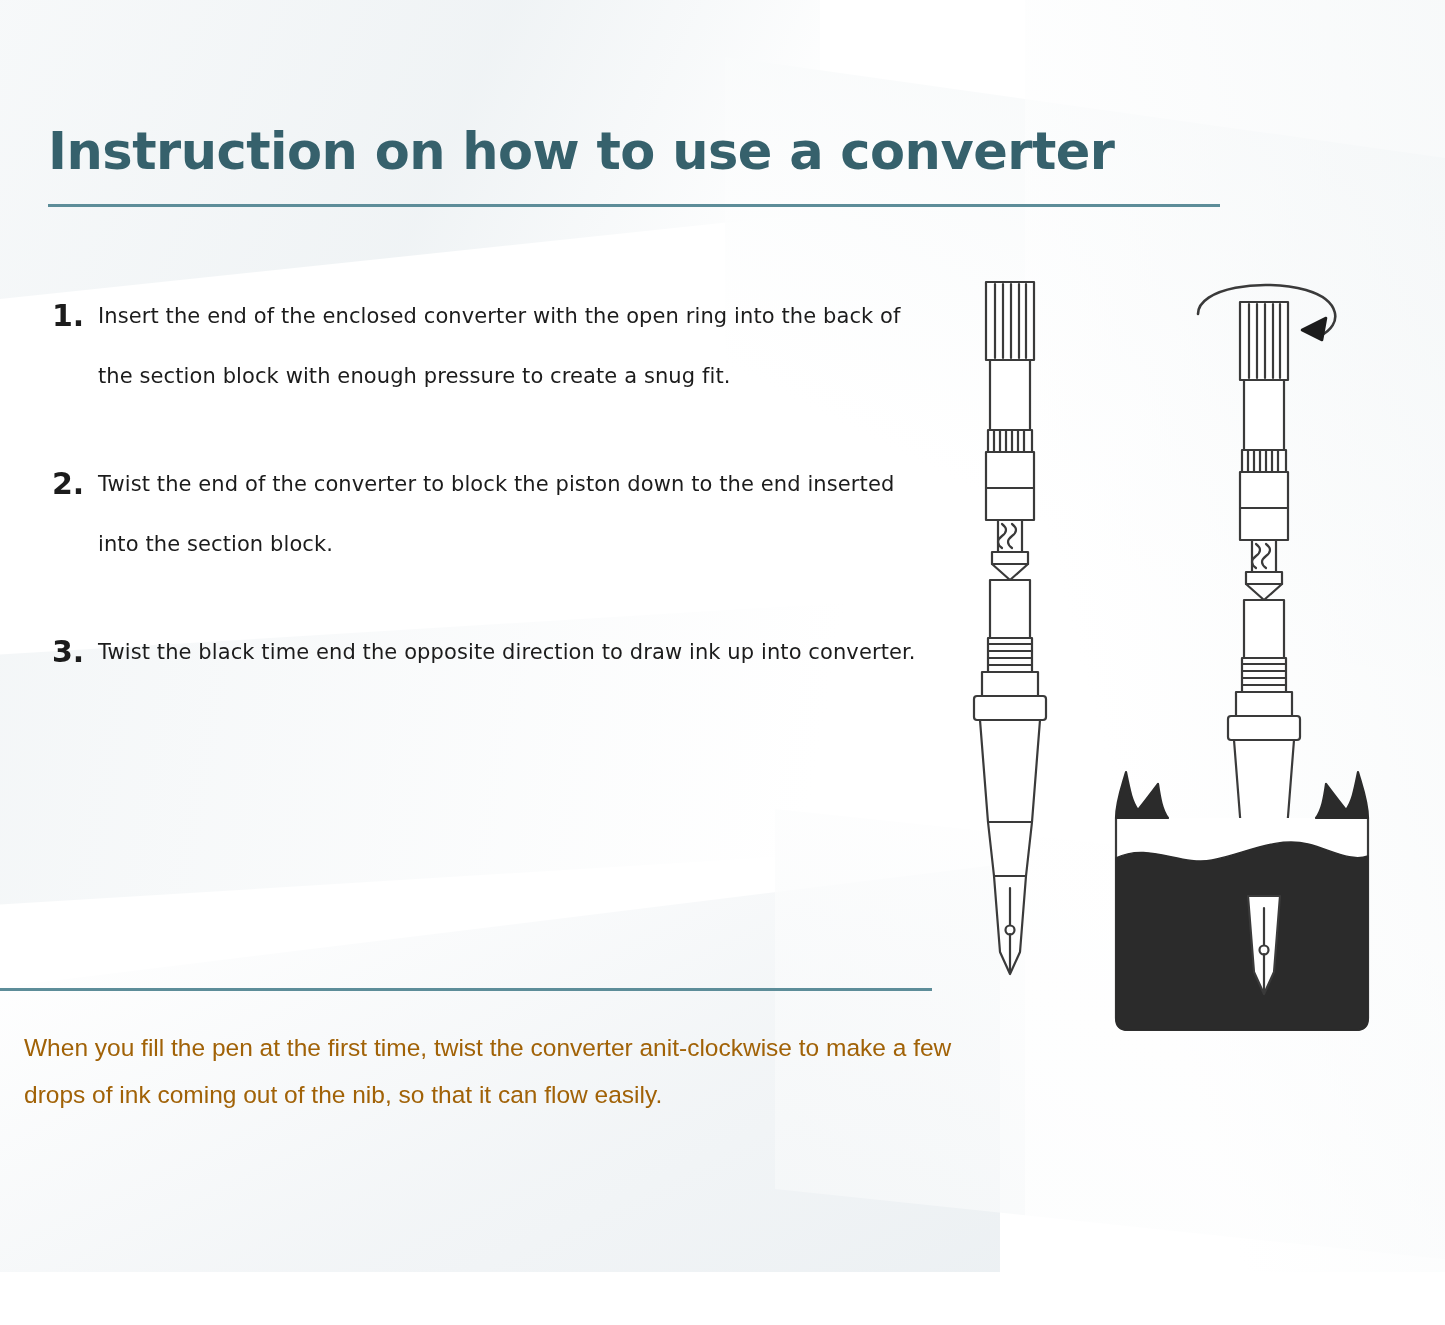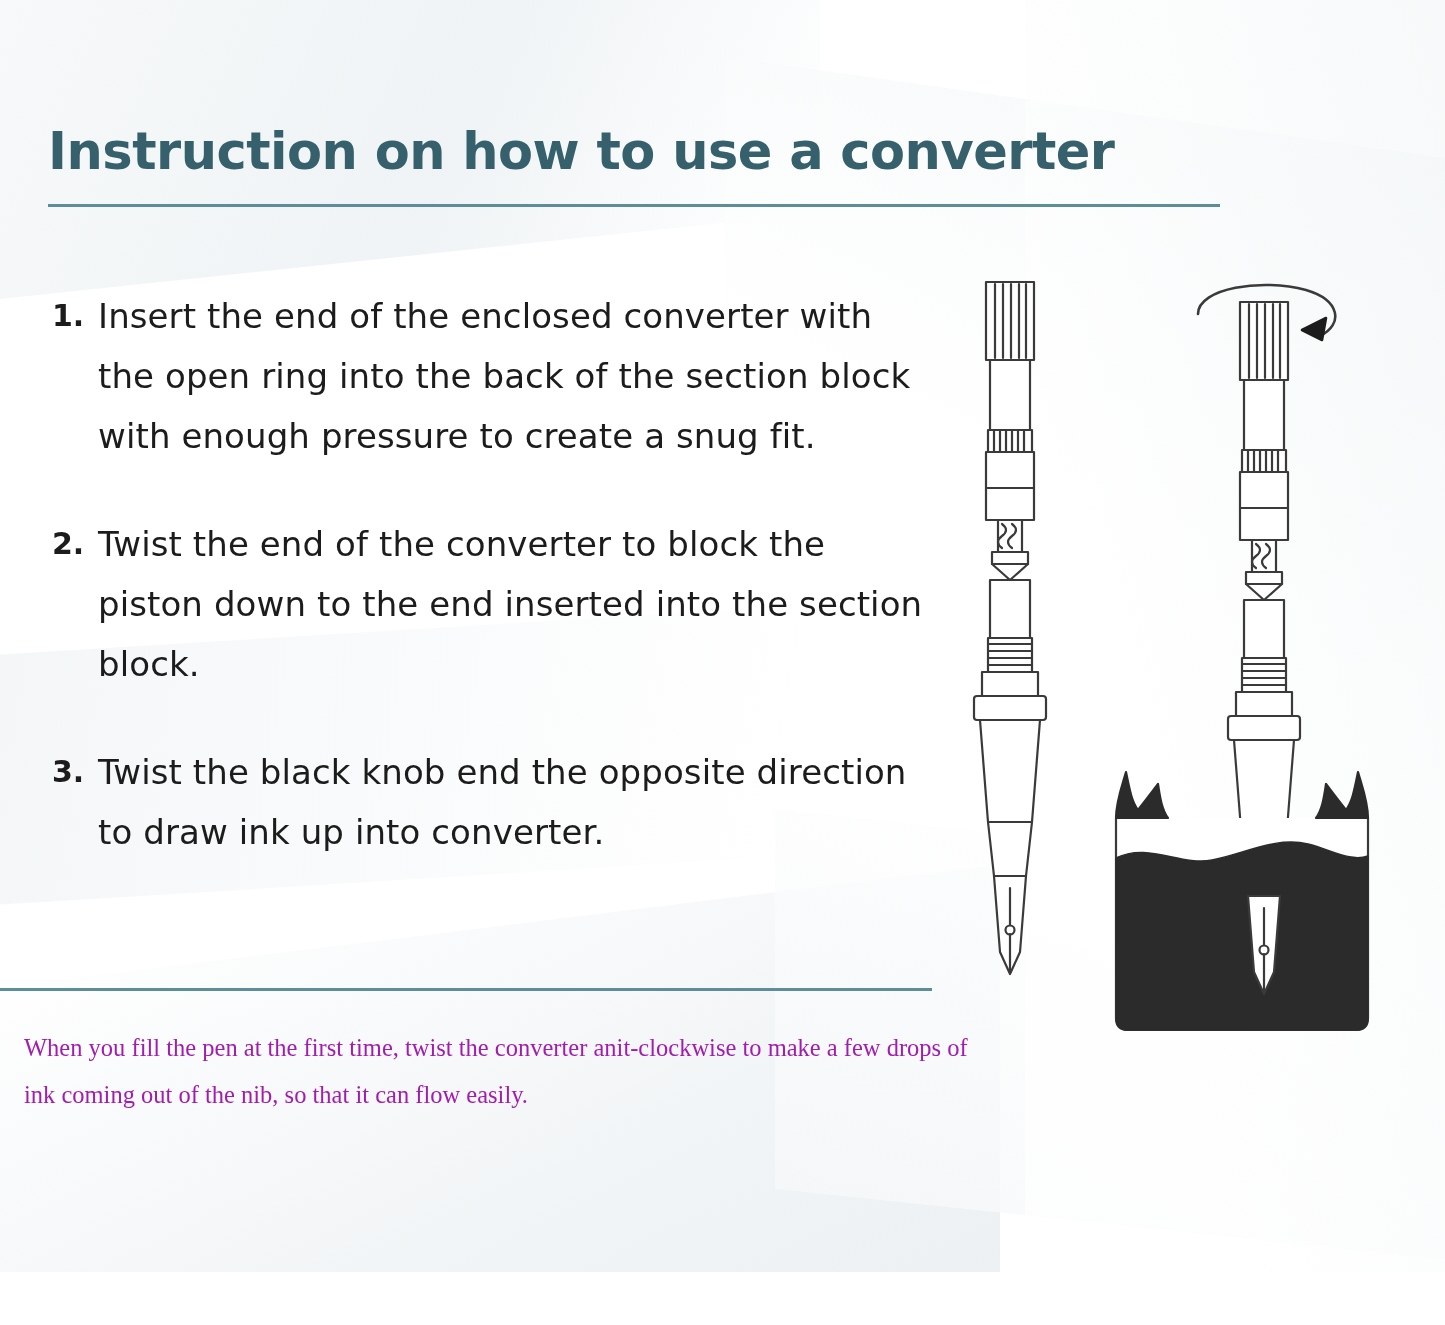--- a/index.html
+++ b/index.html
@@ -108,44 +108,44 @@
     font-weight: bold;
     font-size: 30px;
     color: #1c1c1c;
     line-height: 60px;
     width: 46px;
     flex: 0 0 46px;
     text-align: left;
   }
   .step-text {
     font-family: "DejaVu Sans", sans-serif;
-    font-size: 34px;
+    font-size: 21px;
     color: #1c1c1c;
     line-height: 60px;
     letter-spacing: 0.1px;
     max-width: 840px;
   }
 
   .footer-rule {
     position: absolute;
     left: 0;
     top: 988px;
     width: 932px;
     height: 3px;
     background: #5d8d99;
   }
   .footnote {
     position: absolute;
     left: 24px;
     top: 1024px;
     width: 980px;
-    font-family: Liberation Serif, serif;
+    font-family: Liberation Sans, sans-serif;
     font-size: 24.5px;
     line-height: 47px;
-    color: #a21caf;
+    color: #a16207;
   }
 
   .figure {
     position: absolute;
     left: 940px;
     top: 262px;
     width: 470px;
     height: 790px;
   }
   .figure svg {
@@ -176,21 +176,21 @@
         <div class="step-text">Insert the end of the enclosed converter with the open ring into the back of the section block with enough pressure to create a snug fit.</div>
       </div>
 
       <div class="step">
         <div class="step-num">2.</div>
         <div class="step-text">Twist the end of the converter to block the piston down to the end inserted into the section block.</div>
       </div>
 
       <div class="step">
         <div class="step-num">3.</div>
-        <div class="step-text">Twist the black knob end the opposite direction to draw ink up into converter.</div>
+        <div class="step-text">Twist the black time end the opposite direction to draw ink up into converter.</div>
       </div>
 
     </div>
 
     <div class="footer-rule"></div>
     <div class="footnote">When you fill the pen at the first time, twist the converter anit-clockwise to make a few drops of ink coming out of the nib, so that it can flow easily.</div>
 
     <div class="figure">
       <svg width="470" height="790" viewBox="0 0 470 790" xmlns="http://www.w3.org/2000/svg">
         <g fill="none" stroke="#3a3a3a" stroke-width="2.2" stroke-linejoin="round" stroke-linecap="round">

